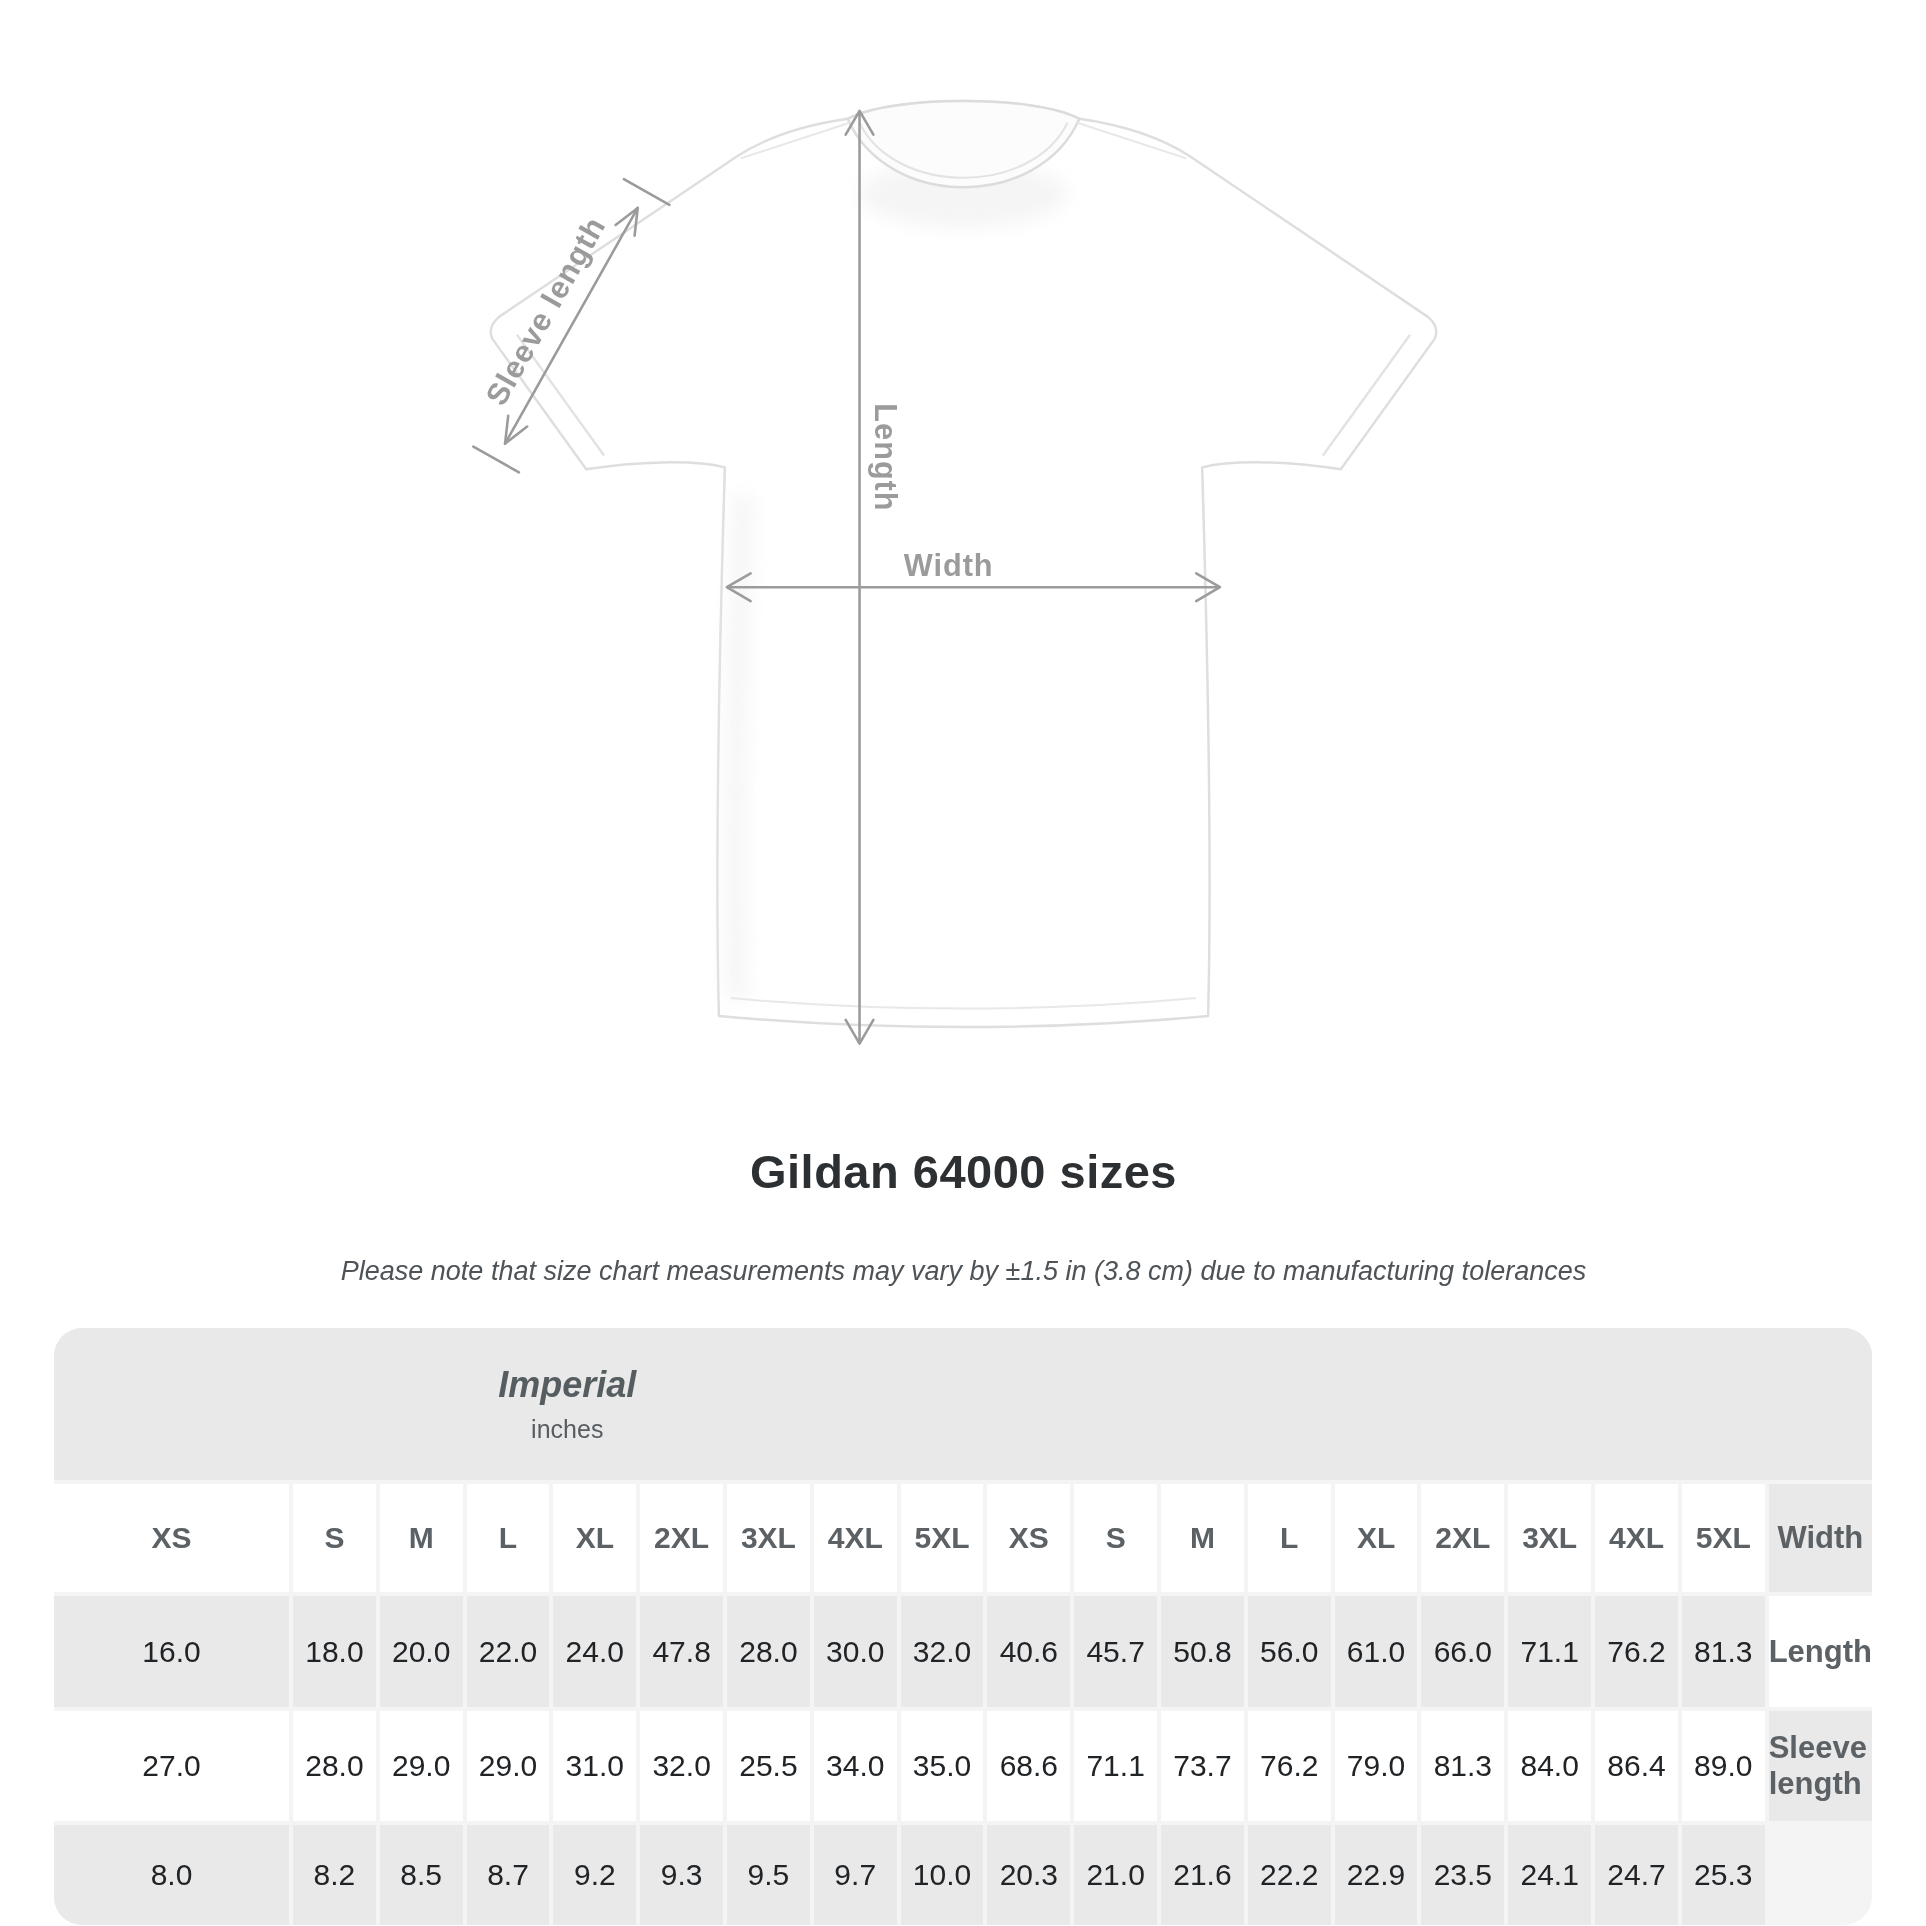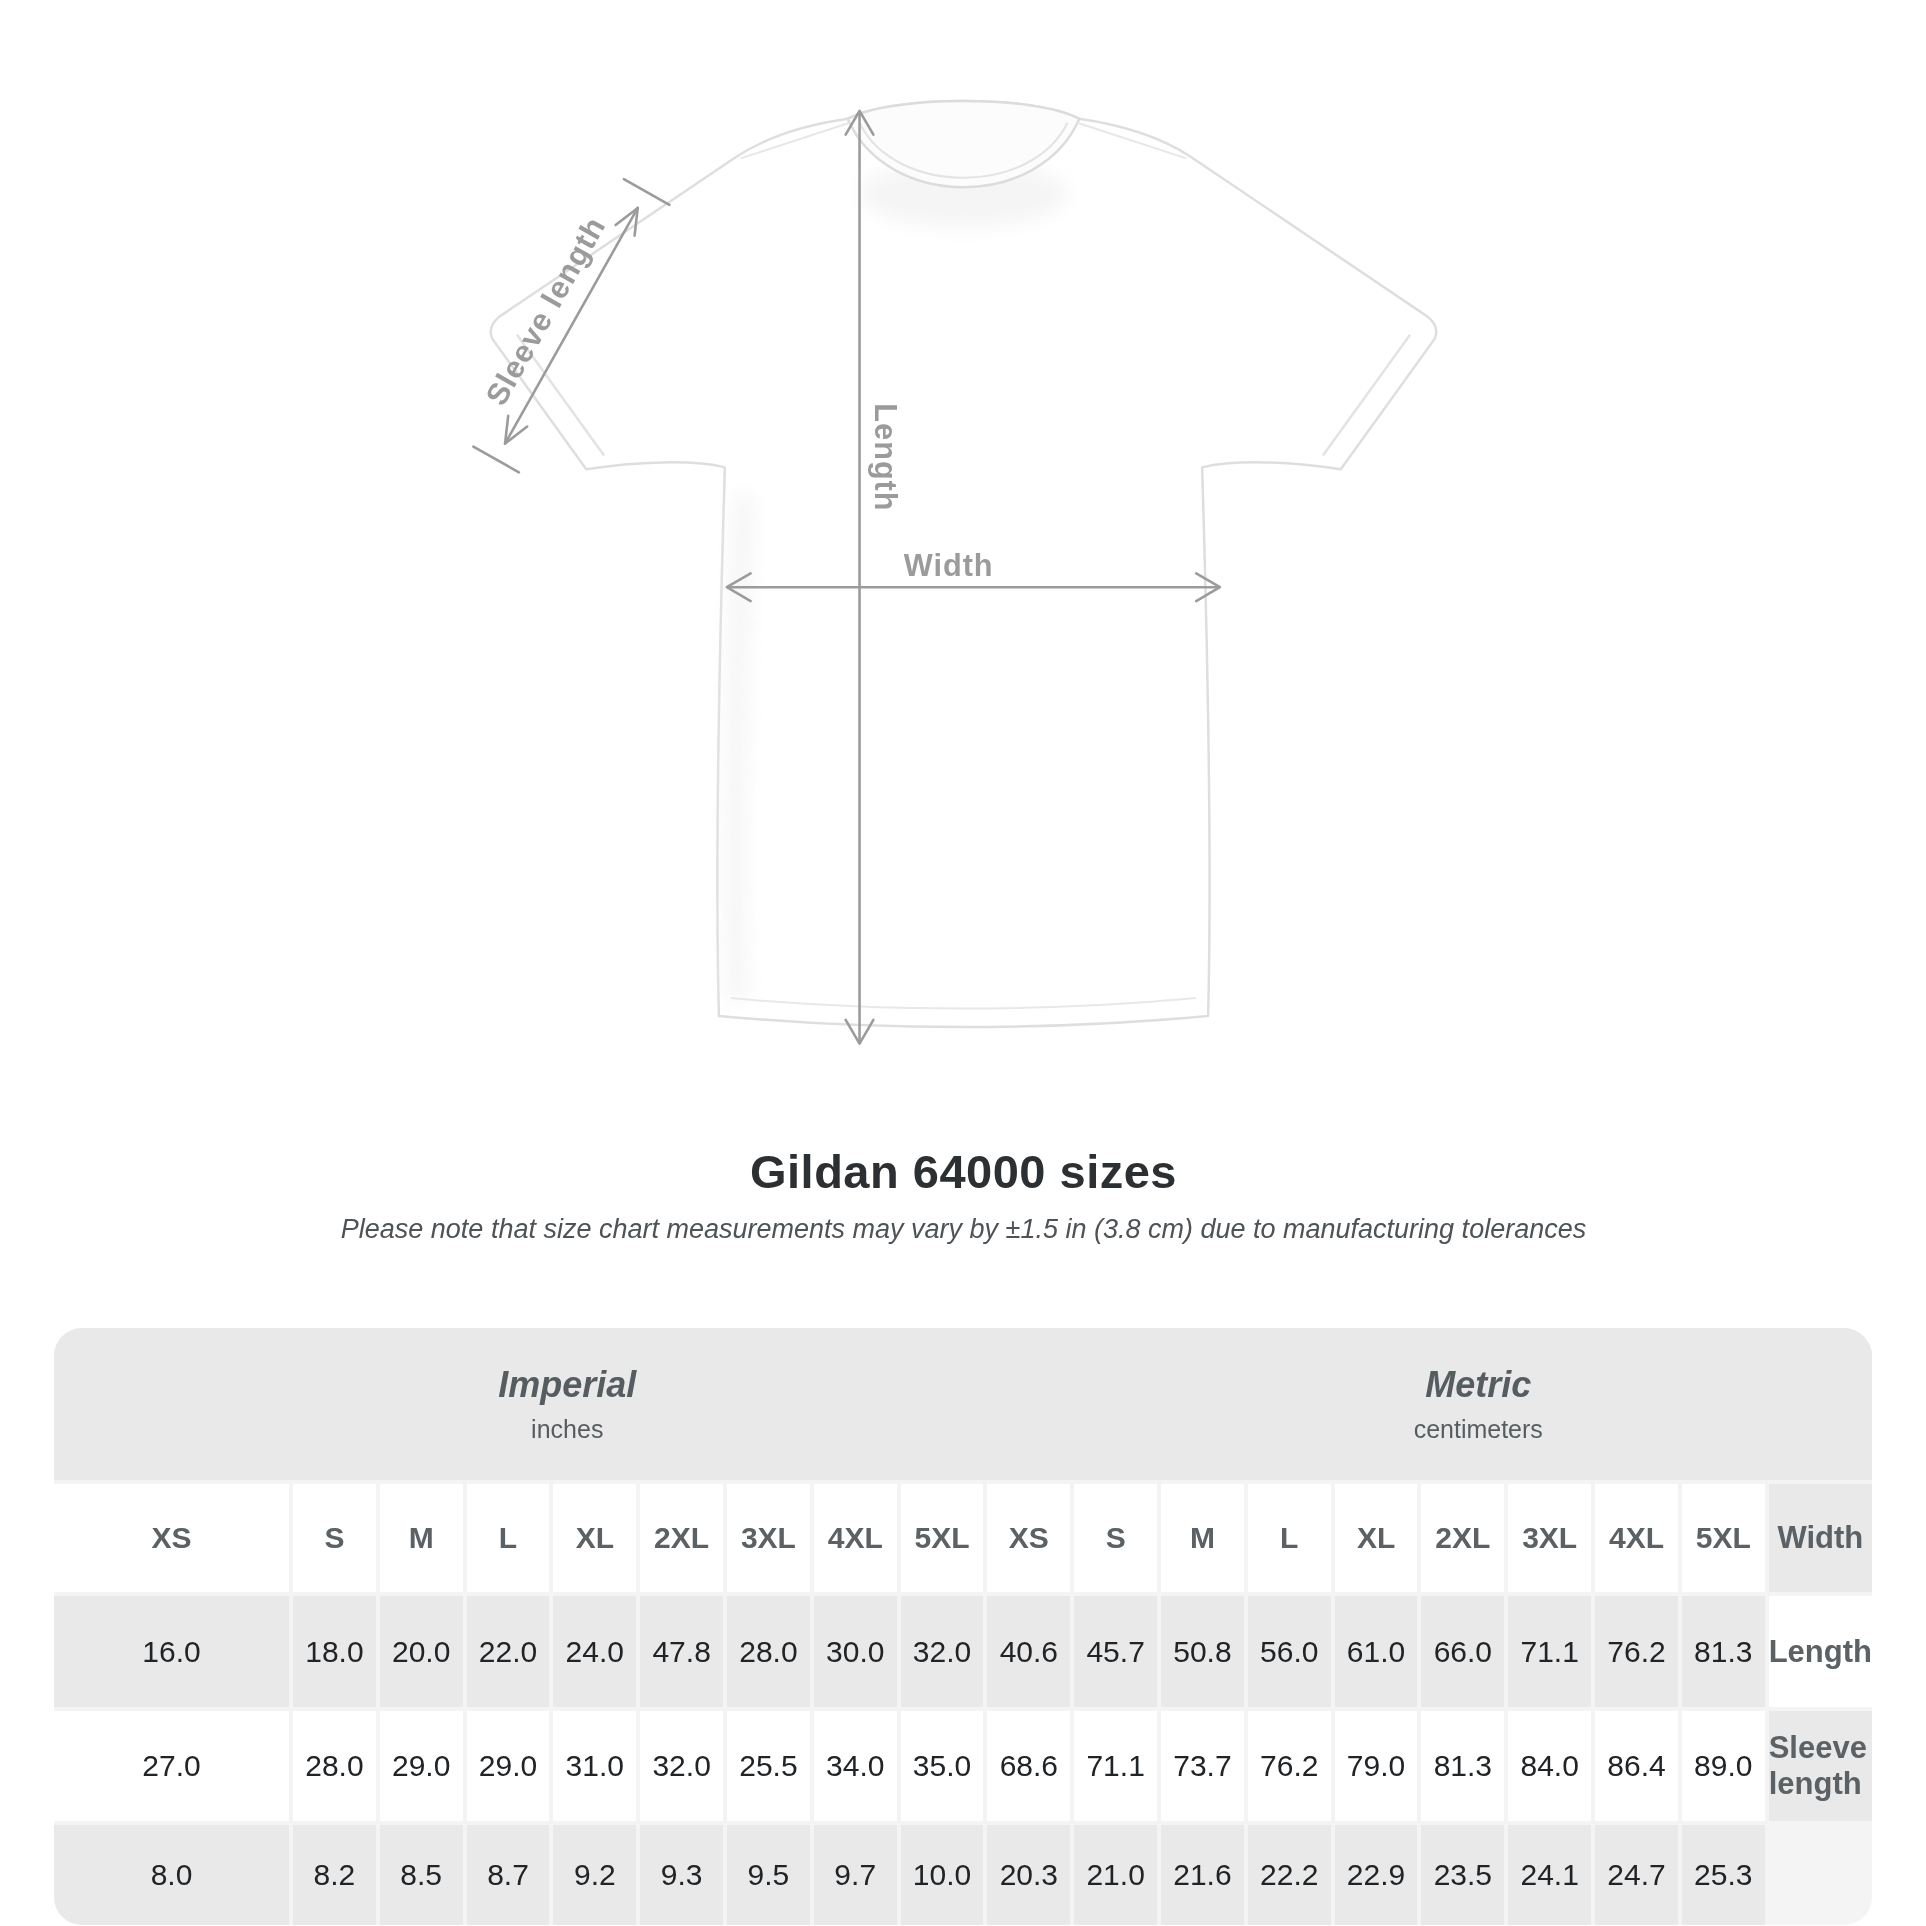--- a/index.html
+++ b/index.html
@@ -4,21 +4,21 @@
 <style>
   html,body{margin:0;padding:0;background:#ffffff;}
   body{width:1927px;height:1927px;position:relative;font-family:"Liberation Sans",sans-serif;overflow:hidden;}
 
   
   .shirt-area{position:absolute;top:0;left:0;}
 
   
   .page-title{position:absolute;top:1144px;left:0;width:1927px;text-align:center;
     font-size:47px;font-weight:bold;color:#2d3033;letter-spacing:0.5px;}
-  .page-note{position:absolute;top:1214px;left:0;width:1927px;text-align:center;
+  .page-note{position:absolute;top:1256px;left:0;width:1927px;text-align:center;
     font-size:27px;font-style:italic;color:#4e5357;}
 
   
   .size-table{position:absolute;left:54px;top:1328px;width:1818px;height:597px;
     display:grid;grid-template-columns:235px repeat(18,1fr);
     grid-template-rows:152px 108px 111px 110px 100px;gap:4px;
     background:#f4f4f4;border-radius:28px;overflow:hidden;}
   .band{grid-column:1/-1;background:#e9e9e9;}
   .band-grid{display:grid;grid-template-columns:235px repeat(18,1fr);gap:4px;width:100%;height:100%;}
   .sec{display:flex;flex-direction:column;align-items:center;justify-content:center;gap:9px;}
@@ -106,24 +106,20 @@
 <div class="page-title">Gildan 64000 sizes</div>
 <div class="page-note">Please note that size chart measurements may vary by ±1.5 in (3.8 cm) due to manufacturing tolerances</div>
 
 <div class="size-table" id="size-grid">
   <div class="band">
     <div class="band-grid">
       <div class="sec sec-imp">
         <div class="sec-title">Imperial</div>
         <div class="sec-unit">inches</div>
       </div>
-      <div class="sec sec-met">
-        <div class="sec-title">Metric</div>
-        <div class="sec-unit">centimeters</div>
-      </div>
     </div>
   </div>
 
     <div class="cell szh">XS</div>
     <div class="cell szh">S</div>
     <div class="cell szh">M</div>
     <div class="cell szh">L</div>
     <div class="cell szh">XL</div>
     <div class="cell szh">2XL</div>
     <div class="cell szh">3XL</div>

